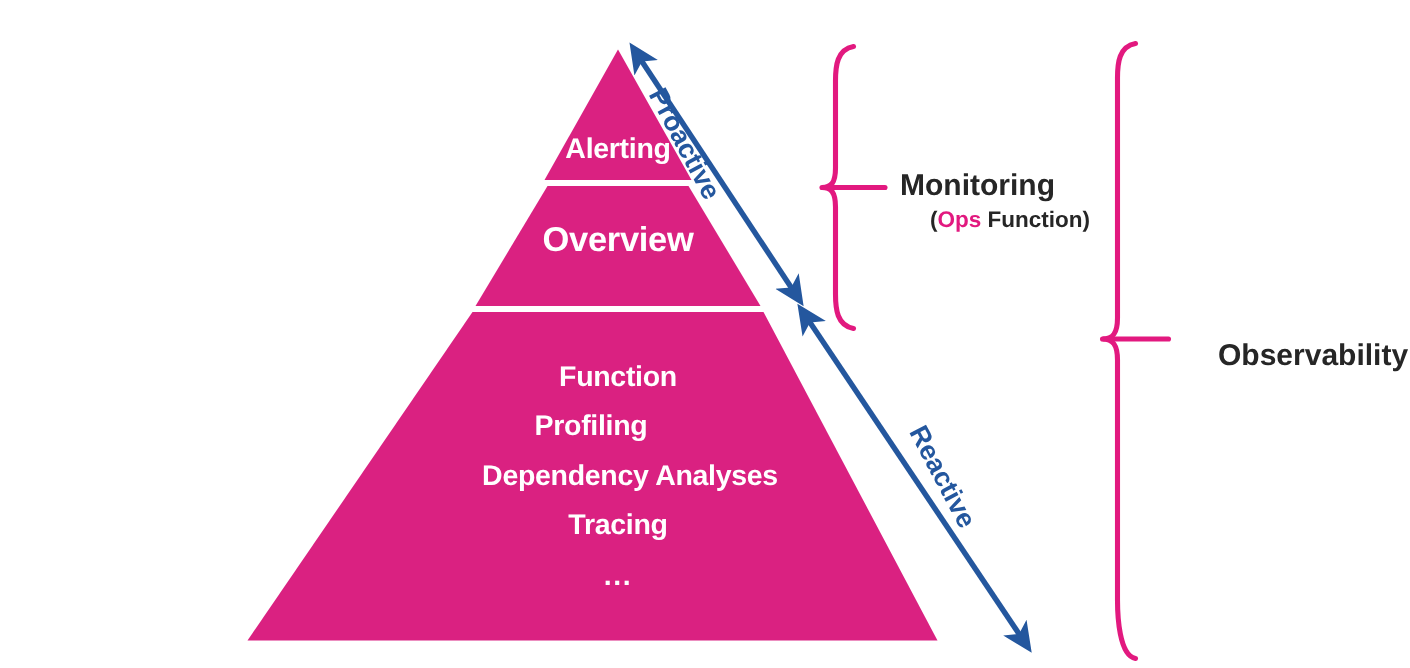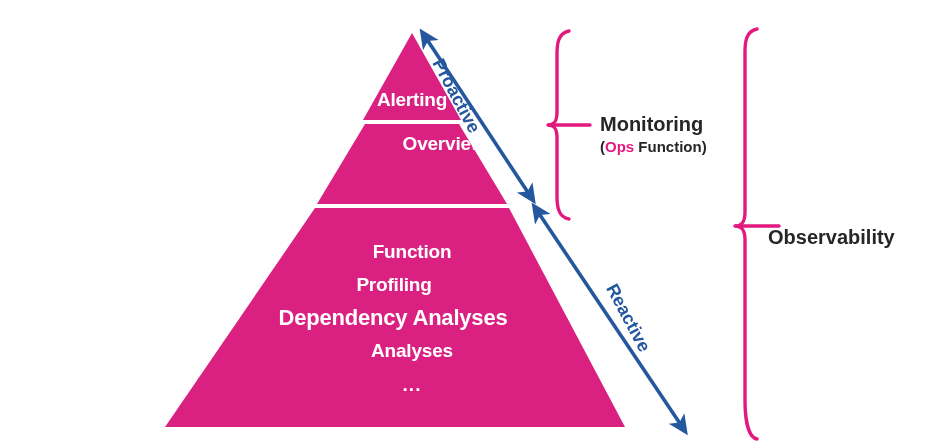--- a/index.html
+++ b/index.html
@@ -30,25 +30,25 @@
     color: #ffffff;
     font-family: "Liberation Sans", sans-serif;
     font-weight: bold;
     text-align: right;
     white-space: nowrap;
     transform: translate(-50%, -50%);
     letter-spacing: -0.2px;
     pointer-events: none;
   }
   .lbl-alerting   { font-size: 19px; left: 412px; top: 100px; }
-  .lbl-overview-1 { font-size: 19px; left: 412px; top: 144px; margin-left: 32px; }
+  .lbl-overview-1 { font-size: 23px; left: 412px; top: 160px; }
   .lbl-overview-2 { font-size: 19px; left: 412px; top: 181px; }
   .lbl-debugging  { font-size: 19px; left: 412px; top: 252px; }
   .lbl-profiling  { font-size: 19px; left: 394px; top: 285px; }
-  .lbl-depanal    { font-size: 22px; left: 393px; top: 318px; }
+  .lbl-depanal    { font-size: 19px; left: 420px; top: 318px; }
   .lbl-tracing    { font-size: 19px; left: 412px; top: 351px; }
   .lbl-ellipsis   { font-size: 19px; left: 412px; top: 385px; letter-spacing: 1px; }
 
   .axis-label {
     position: absolute;
     font-family: "Liberation Sans", sans-serif;
     font-weight: bold;
     font-size: 18px;
     color: #24579E;
     white-space: nowrap;
@@ -80,27 +80,28 @@
     line-height: 1.15;
   }
   .group-sub {
     display: block;
     font-size: 15px;
     font-weight: bold;
     color: #262626;
     text-align: center;
     line-height: 1.2;
     margin-top: 2px;
+    margin-left: 20px;
   }
   .t-pink { color: #E2197F; }
   .t-blue { color: #3B5FC0; }
   .t-dark { color: #262626; }
 
   .grp-monitoring   { left: 600px; top: 113px; }
-  .grp-observability { left: 768px; top: 226px; }
+  .grp-observability { left: 812px; top: 226px; }
 </style>
 </head>
 <body>
 
 <div id="canvas">
 
   <svg id="diagram-svg" viewBox="0 0 940 445">
     <defs>
       <marker id="arrowhead-end" markerWidth="6" markerHeight="6" refX="3.2" refY="3" orient="auto" markerUnits="strokeWidth">
         <path d="M0,0.4 L5.6,3 L0,5.6 L1.4,3 Z" fill="#24579E"></path>
@@ -140,21 +141,21 @@
     <line x1="735" y1="226" x2="779" y2="226" stroke="#E2197F" stroke-width="3.4" stroke-linecap="round"></line>
   </svg>
 
   <div class="pyr-label lbl-alerting">Alerting</div>
 
   <div class="pyr-label lbl-overview-1">Overview</div>
 
   <div class="pyr-label lbl-debugging">Function</div>
   <div class="pyr-label lbl-profiling">Profiling</div>
   <div class="pyr-label lbl-depanal">Dependency Analyses</div>
-  <div class="pyr-label lbl-tracing">Analyses</div>
+  <div class="pyr-label lbl-tracing">Tracing</div>
   <div class="pyr-label lbl-ellipsis">...</div>
 
   <div class="axis-label lbl-proactive">Proactive</div>
   <div class="axis-label lbl-reactive">Reactive</div>
 
   <div class="group-label grp-monitoring" style="transform: translateY(0px);">
     <span class="group-title">Monitoring</span>
     <span class="group-sub">
       <span class="t-dark">(</span><span class="t-pink">Ops</span><span class="t-dark"> Function)</span>
     </span>

